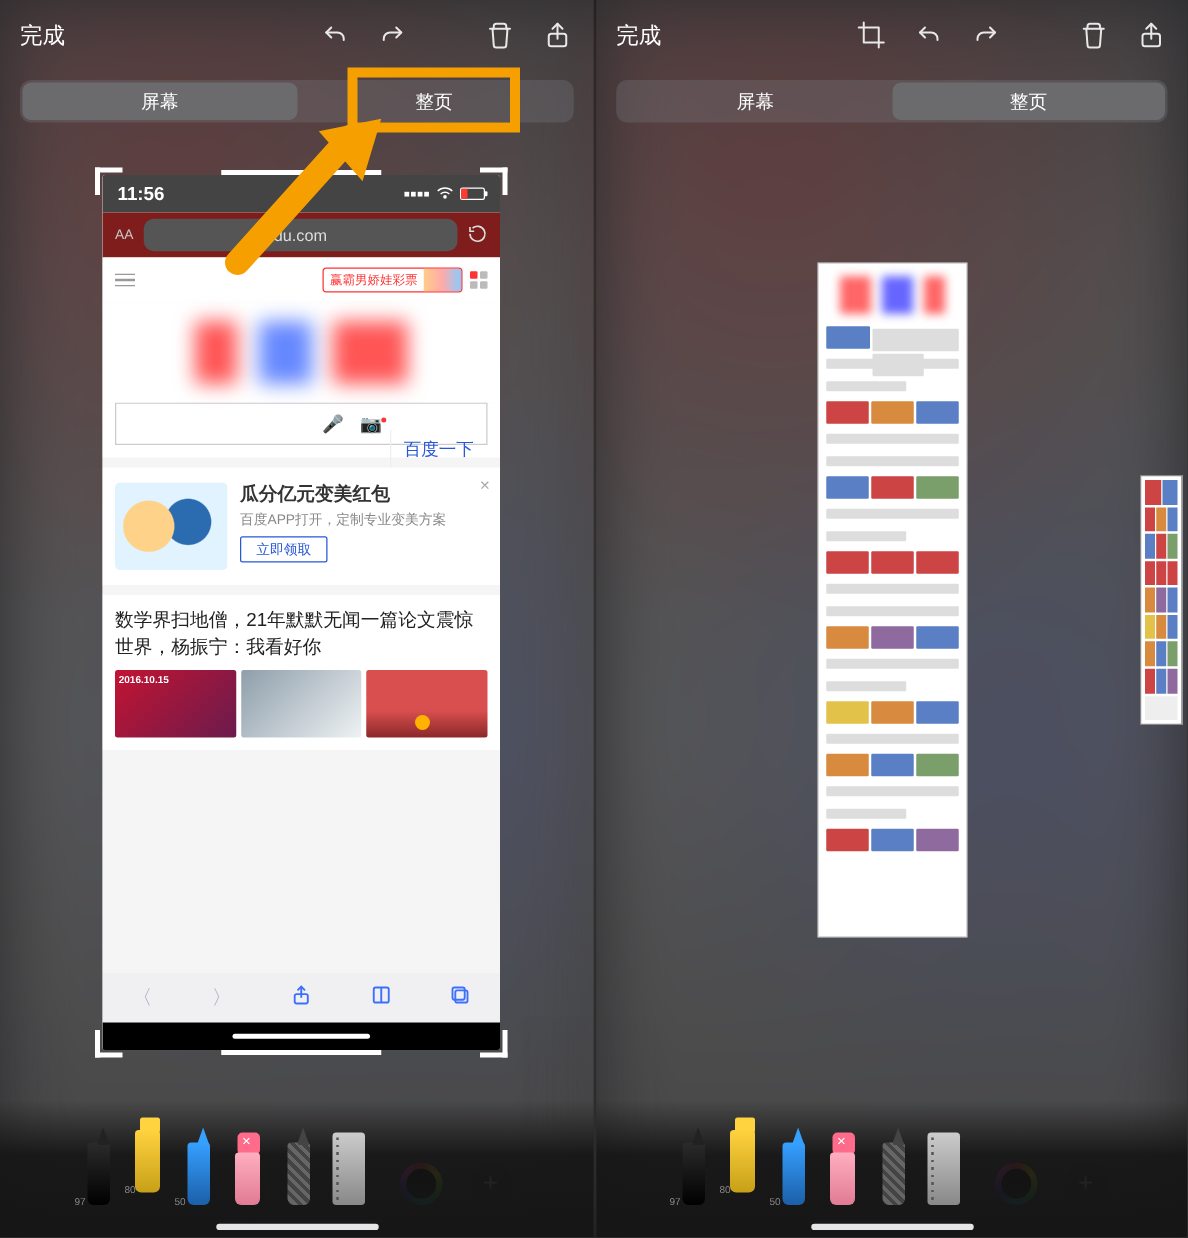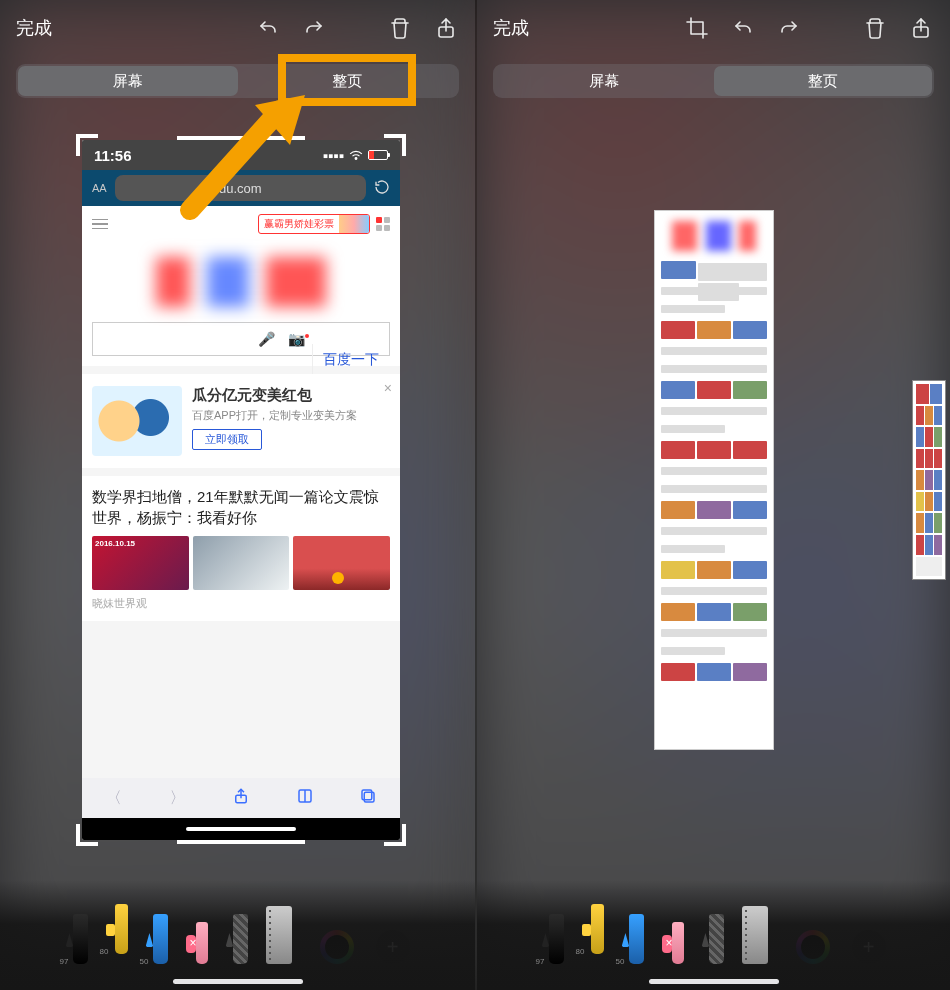--- a/index.html
+++ b/index.html
@@ -45,21 +45,21 @@
 .crop-top { top: -4px; left: 30%; right: 30%; height: 4px; }
 .crop-bot { bottom: -4px; left: 30%; right: 30%; height: 4px; }
 
 .phone { width: 100%; height: 100%; background: #fff; overflow: hidden; border-radius: 2px; display: flex; flex-direction: column; }
 .ph-status { background: #444; color: #fff; height: 30px; display: flex; align-items: center; padding: 0 12px; font-size: 15px; font-weight: 600; }
 .ph-status .r { margin-left: auto; display: flex; align-items: center; gap: 5px; }
 .batt { width: 20px; height: 10px; border: 1px solid #fff; border-radius: 2px; position: relative; }
 .batt::after { content: ""; position: absolute; right: -3px; top: 2px; width: 2px; height: 4px; background: #fff; border-radius: 0 1px 1px 0; }
 .batt i { display: block; height: 100%; width: 25%; background: #ff3b30; }
 
-.ph-url { background: #0c4a6e; height: 36px; display: flex; align-items: center; padding: 0 10px; gap: 8px; color: #c8c8c8; font-size: 11px; }
+.ph-url { background: #7f1d1d; height: 36px; display: flex; align-items: center; padding: 0 10px; gap: 8px; color: #c8c8c8; font-size: 11px; }
 .urlbar { flex: 1; background: #555; border-radius: 8px; height: 26px; display: flex; align-items: center; justify-content: center; font-size: 13px; color: #ddd; }
 
 .ph-body { flex: 1; background: #f5f5f5; overflow: hidden; display: flex; flex-direction: column; font-size: 12px; }
 .row-top { background: #fff; padding: 8px 10px; display: flex; align-items: center; }
 .menu3 { display: flex; flex-direction: column; gap: 3px; width: 16px; }
 .menu3 span { height: 1.5px; background: #999; }
 .promo-pill { margin-left: auto; display: flex; align-items: center; border: 1px solid #f33; border-radius: 3px; height: 20px; overflow: hidden; }
 .promo-pill span { font-size: 10px; color: #f33; padding: 0 5px; }
 .promo-pill .avs { width: 30px; height: 20px; background: linear-gradient(90deg,#fc8,#faa,#8cf); }
 .dots4 { margin-left: 6px; width: 14px; height: 14px; display: grid; grid-template-columns: 1fr 1fr; gap: 2px; }
@@ -119,21 +119,21 @@
 .longthumb .tx.short{ width:60%;}
 .c-r{background:#c44;} .c-b{background:#5a7fc4;} .c-g{background:#7a9f6a;} .c-o{background:#d88a3f;} .c-y{background:#e3c24a;} .c-p{background:#8f6a9f;}
 
 .scrubber { position:absolute; right:4px; top:380px; width:34px; height:200px; background:#fff; z-index:3; border:1px solid #888; padding:3px; display:flex; flex-direction:column; gap:2px;}
 .scrubber .srow { flex:1; display:flex; gap:1px;}
 .scrubber .srow div{ flex:1; }
 
 
 .toolbar { position:absolute; left:0; right:0; bottom:0; height:110px; z-index:4; display:flex; align-items:flex-end; justify-content:center; gap:18px; padding-bottom:26px;}
 .darkgrad { position:absolute; inset:0; background:linear-gradient(180deg, rgba(20,20,20,.0) 0%, rgba(20,20,20,.9) 40%, #161616 100%); }
-.tool { position:relative; width:22px; display:flex; flex-direction:row; align-items:center; }
+.tool { position:relative; width:22px; display:flex; flex-direction:column; align-items:flex-end; }
 .tool .tip { width:10px; height:14px; border-radius:5px 5px 2px 2px; }
 .tool .body { width:18px; height:50px; border-radius:3px 3px 5px 5px; margin-top:-2px; }
 .tool.pen .tip{ background:#222; clip-path: polygon(50% 0,100% 100%,0 100%);} .tool.pen .body{ background:linear-gradient(180deg,#2b2b2b,#000);}
 .tool.hl .tip{ background:#ffd23f; width:16px; height:12px; border-radius:2px;} .tool.hl .body{ background:linear-gradient(180deg,#ffd23f,#c7a018); width:20px;}
 .tool.pencil .tip{ background:#36a0ff; clip-path: polygon(50% 0,100% 100%,0 100%);} .tool.pencil .body{ background:linear-gradient(180deg,#36a0ff,#1b5fa8);}
 .tool.eraser .tip{ background:#ff6b8a; width:18px; height:18px; border-radius:4px;} .tool.eraser .tip::after{content:"×"; color:#fff; font-size:12px; position:relative; top:-2px; left:4px;} .tool.eraser .body{ background:linear-gradient(180deg,#ffaec0,#e17b94); width:20px; height:42px;}
 .tool.lasso .tip{ background:#444; clip-path: polygon(50% 0,100% 100%,0 100%);} .tool.lasso .body{ background:repeating-linear-gradient(45deg,#444 0 3px,#666 3px 6px);}
 .tool .num { position:absolute; bottom:-2px; left:-6px; font-size:8px; color:#888;}
 .tool.active { transform: translateY(-10px);}
 .ruler { width:26px; height:58px; background:linear-gradient(180deg,#ccc,#888); border-radius:3px; position:relative;}
@@ -283,21 +283,20 @@
 
           <div class="news">
             <h4>数学界扫地僧，21年默默无闻一篇论文震惊世界，杨振宁：我看好你</h4>
             <div class="thumbs">
               <div class="th1">
                   <span>2016.10.15</span>
                 </div>
               <div class="th2"></div>
               <div class="th3"></div>
             </div>
-            <div class="src">晓妹世界观</div>
           </div>
 
         </div>
 
         <div class="ph-bottombar">
           <span class="b dim">〈</span>
           <span class="b dim">〉</span>
           <span class="b"><svg width="18" height="18" viewBox="0 0 24 24" stroke="#3b6fff" fill="none" stroke-width="2">
                 <path d="M12 3v12"></path>
                 <path d="M8 7l4-4 4 4"></path>

